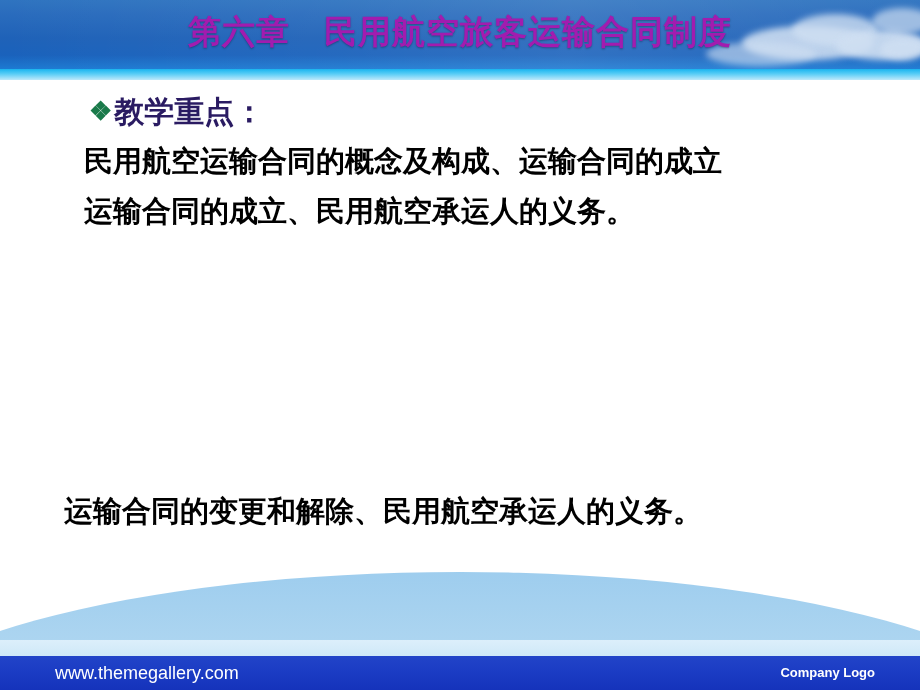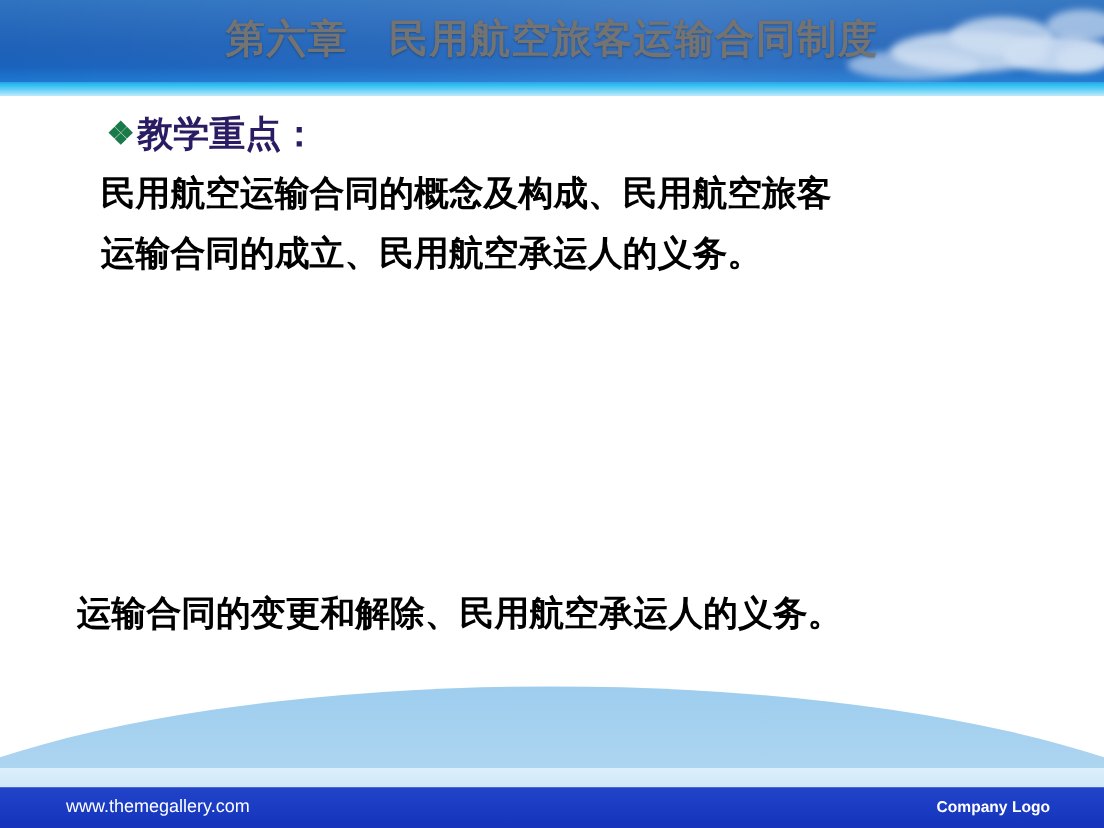--- a/index.html
+++ b/index.html
@@ -51,21 +51,21 @@
   .cloud.c5 { left: 872px; top: 8px;  width: 60px;  height: 26px; opacity: 0.70; }
   .cloud.c6 { left: 880px; top: 38px; width: 46px;  height: 22px; opacity: 0.85; }
 
   .header-title {
     position: absolute;
     left: 0; top: 0;
     width: 920px;
     height: 89px;
     line-height: 64px;
     text-align: center;
-    color: #737373;
+    color: #a21caf;
     font-family: "Liberation Sans", "DejaVu Sans", sans-serif;
     font-weight: bold;
     font-size: 33px;
     letter-spacing: 1px;
     white-space: nowrap;
     text-shadow: 0 1px 2px rgba(0,0,0,0.30);
     z-index: 4;
   }
 
   .header-band {
@@ -169,21 +169,21 @@
     z-index: 5;
   }
   .footer-url {
     position: absolute;
     left: 55px;
     top: 0;
     height: 34px;
     line-height: 34px;
     color: #ffffff;
     font-family: "Liberation Sans", "DejaVu Sans", sans-serif;
-    font-size: 15px;
+    font-size: 18px;
   }
   .footer-logo {
     position: absolute;
     right: 45px;
     top: 0;
     height: 52px;
     line-height: 34px;
     color: #ffffff;
     font-family: "Liberation Sans", "DejaVu Sans", sans-serif;
     font-size: 13px;
@@ -212,21 +212,21 @@
     <div class="arc-fill"></div>
   </div>
   <div class="arc-base"></div>
 
   <div class="content">
 
     <div class="line heading l-h1">
       <span class="bullet">❖</span><span>教学重点：</span>
     </div>
 
-    <div class="line body-line l-b1">民用航空运输合同的概念及构成、民用航空旅客</div>
+    <div class="line body-line l-b1">民用航空运输合同的概念及构成、运输合同的成立</div>
     <div class="line body-line l-b2">运输合同的成立、民用航空承运人的义务。</div>
 
 
 
 
     <div class="line body-line l-b4">运输合同的变更和解除、民用航空承运人的义务。</div>
 
 
   </div>
 

